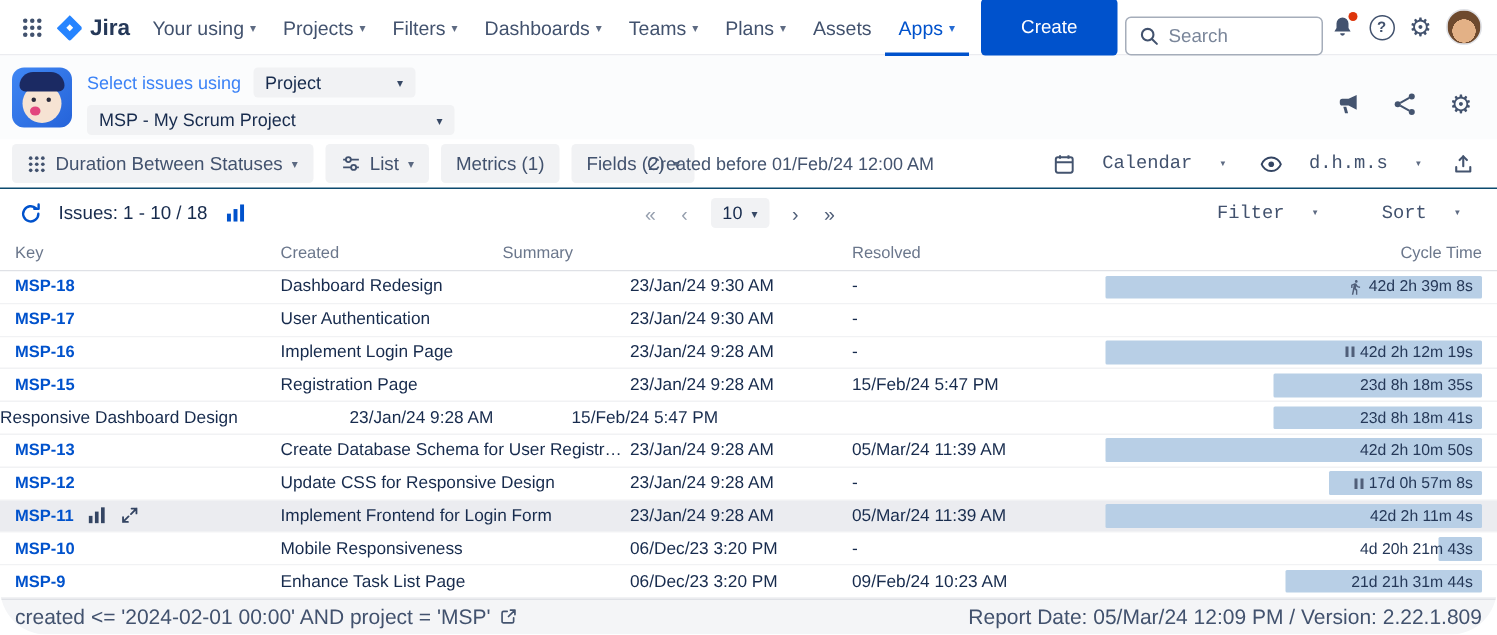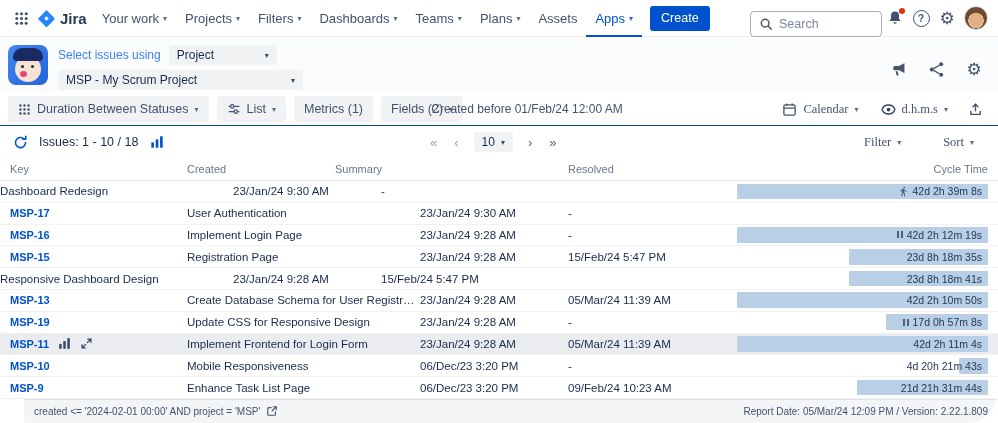--- a/index.html
+++ b/index.html
@@ -8,21 +8,21 @@
 
   
   .topnav { display: flex; align-items: center; height: 37px; padding: 0 10px 0 8px; border-bottom: 1px solid #EBECF0; background: #fff; }
   .icon-btn { display: inline-flex; align-items: center; justify-content: center; width: 26px; height: 26px; border-radius: 3px; cursor: pointer; color: #42526E; background: none; border: none; }
   .logo { display: inline-flex; align-items: center; gap: 5px; margin: 0 6px 0 4px; cursor: pointer; }
   .logo-text { font-size: 15px; font-weight: bold; color: #253858; }
   .primary-nav { display: flex; align-items: center; height: 37px; }
   .nav-item { display: inline-flex; align-items: center; gap: 4px; height: 37px; padding: 0 9px; font-size: 13px; color: #42526E; background: none; border: none; cursor: pointer; font-family: inherit; font-weight: 500; }
   .nav-item.active { color: var(--accent); box-shadow: inset 0 -3px 0 -1px var(--accent); }
   .chev { font-size: 8px; line-height: 1; opacity: .85; margin-top: 2px; }
-  .create-btn { margin-left: 8px; height: 25px; padding: 0 11px; background: var(--accent); color: #fff; font-size: 12.5px; font-weight: 500; border: none; border-radius: 3px; cursor: pointer; font-family: inherit; }
+  .create-btn { margin-left: 8px; height: 38px; padding: 0 27px; background: var(--accent); color: #fff; font-size: 12.5px; font-weight: 500; border: none; border-radius: 3px; cursor: pointer; font-family: inherit; }
   .search { margin-left: auto; display: flex; align-items: center; gap: 6px; width: 132px; height: 26px; border: 1px solid #A5ADBA; border-radius: 4px; padding: 0 8px; background: #fff; margin-top: 12px; }
   .search input { border: none; outline: none; width: 100%; font-size: 12.5px; color: #172B4D; font-family: inherit; background: transparent; }
   .search input::placeholder { color: #7A869A; }
   .bell-wrap { position: relative; }
   .bell-dot { position: absolute; top: 3px; right: 3px; width: 6px; height: 6px; border-radius: 50%; background: #DE350B; }
   .help-circle { width: 17px; height: 17px; border: 1.6px solid #42526E; border-radius: 50%; display: inline-flex; align-items: center; justify-content: center; font-size: 10px; font-weight: bold; color: #42526E; }
   .gear-glyph { font-size: 17px; line-height: 1; color: #42526E; }
   .avatar { width: 24px; height: 24px; border-radius: 50%; margin-left: 4px; cursor: pointer; background: radial-gradient(circle at 50% 62%, #E3B186 0 44%, #6E4A2E 45% 100%); border: 1px solid #DFE1E6; }
 
   
@@ -40,21 +40,21 @@
   .select.small { min-width: 108px; }
   .select.project { min-width: 245px; }
   .header-actions { margin-left: auto; display: flex; align-items: center; gap: 18px; margin-top: 14px; }
   .header-actions .icon-btn { width: 20px; height: 20px; }
 
   
   .toolbar { position: relative; display: flex; align-items: center; height: 33px; padding: 0 10px 0 8px; gap: 8px; background: #fff; border-bottom: 1px solid #0c4a6e; }
   .tbtn { display: inline-flex; align-items: center; gap: 6px; height: 26px; padding: 0 10px; background: #F1F2F4; border: none; border-radius: 3px; font-size: 12.5px; font-weight: 500; color: #42526E; cursor: pointer; font-family: inherit; }
   .toolbar-center { position: absolute; left: 527px; transform: translateX(-50%); font-size: 12px; color: #44546F; white-space: nowrap; }
   .toolbar-right { margin-left: auto; display: flex; align-items: center; gap: 6px; }
-  .ghost-btn { display: inline-flex; align-items: center; gap: 6px; height: 26px; padding: 0 8px; background: none; border: none; border-radius: 3px; font-size: 12.5px; font-weight: 500; color: #42526E; cursor: pointer; font-family: Liberation Serif, serif; }
+  .ghost-btn { display: inline-flex; align-items: center; gap: 18px; height: 26px; padding: 0 8px; background: none; border: none; border-radius: 3px; font-size: 12.5px; font-weight: 500; color: #42526E; cursor: pointer; font-family: Liberation Mono, monospace; }
 
   
   .issues-bar { position: relative; display: flex; align-items: center; height: 32px; padding: 0 12px 0 10px; gap: 9px; background: #fff; }
   .issues-label { font-size: 12.5px; color: #172B4D; }
   .pagination { position: absolute; left: 428px; display: flex; align-items: center; gap: 13px; font-size: 13px; color: #505F79; }
   .pg { background: none; border: none; cursor: pointer; font-size: 13px; color: #505F79; font-family: inherit; padding: 2px; }
   .pg.dim { color: #97A0AF; }
   .pagesize { display: inline-flex; align-items: center; gap: 6px; background: #F1F2F4; border: none; border-radius: 3px; padding: 3px 8px; font-size: 12px; color: #172B4D; cursor: pointer; font-family: inherit; }
 
   
@@ -71,21 +71,21 @@
   .key-link { color: var(--accent); font-weight: bold; font-size: 11px; text-decoration: none; cursor: pointer; }
   .key-icons { display: inline-flex; align-items: center; gap: 9px; }
   .kicon { display: inline-flex; cursor: pointer; }
   .bar-area { position: absolute; right: 10px; top: 2.5px; bottom: 2.5px; width: 251px; }
   .bar { position: absolute; right: 0; top: 0; bottom: 0; background: var(--bar); border-radius: 1px; }
   .cycle-text { position: absolute; right: 16px; top: 50%; transform: translateY(-50%); display: inline-flex; align-items: center; gap: 4px; font-size: 10.5px; color: #253858; }
   .pausei { display: inline-flex; gap: 2px; }
   .pausei i { display: block; width: 2px; height: 7px; background: #505F79; }
 
   
-  .footerbar { display: flex; align-items: center; justify-content: space-between; height: 24px; padding: 0 10px; background: #F4F5F7; border-top: 1px solid #DFE1E6; font-size: 10px; color: #42526E; margin-left: 24px; }
+  .footerbar { display: flex; align-items: center; justify-content: space-between; height: 24px; padding: 0 10px; background: #F4F5F7; border-top: 1px solid #DFE1E6; font-size: 14px; color: #42526E; }
   .footer-left { display: inline-flex; align-items: center; gap: 6px; }
   svg { display: block; }
 </style>
 </head>
 <body>
 
 <div class="page">
 
   <header class="topnav">
     <button class="icon-btn">
@@ -104,21 +104,21 @@
     <div class="logo">
       <span>
         <svg width="17" height="17" viewBox="0 0 32 32">
             <path fill="#2684FF" d="M30.9 15.1L17.7 1.9 16 .2 6 10.2.2 16c-.3.3-.3.8 0 1.1l9.9 9.9L16 32.9l10-10 .2-.2 4.7-4.7c.3-.3.3-.8 0-1.1zM16 20.3L11.7 16 16 11.7 20.3 16z"></path>
           </svg>
       </span>
       <span class="logo-text">Jira</span>
     </div>
     <nav class="primary-nav">
         <button class="nav-item">
-    <span>Your work</span>
+    <span>Your using</span>
     <span class="chev">▾</span>
   </button>
         <button class="nav-item">
     <span>Projects</span>
     <span class="chev">▾</span>
   </button>
         <button class="nav-item">
     <span>Filters</span>
     <span class="chev">▾</span>
   </button>
@@ -320,20 +320,24 @@
   <section>
     <div class="thead">
       <div class="cell c-key">Key</div>
       <div class="cell c-created">Created</div>
       <div class="cell c-summary">Summary</div>
       <div class="cell c-resolved">Resolved</div>
       <div class="cell c-cycle">Cycle Time</div>
     </div>
     <div>
         <div class="trow">
+    <div class="cell c-key">
+      <a class="key-link">MSP-18</a>
+
+    </div>
     <div class="cell c-summary">Dashboard Redesign</div>
     <div class="cell c-created">23/Jan/24 9:30 AM</div>
     <div class="cell c-resolved">-</div>
     <div class="cell c-cycle">
       <span class="bar-area">
               <span class="bar" style="width: 100%;"></span>
             </span>
       <span class="cycle-text">
         <span>
           <svg width="11" height="11" viewBox="0 0 24 24" fill="#505F79">
@@ -421,21 +425,21 @@
               <span class="bar" style="width: 99.9%;"></span>
             </span>
       <span class="cycle-text">
 
         <span>42d 2h 10m 50s</span>
       </span>
     </div>
   </div>
         <div class="trow">
     <div class="cell c-key">
-      <a class="key-link">MSP-19</a>
+      <a class="key-link">MSP-12</a>
 
     </div>
     <div class="cell c-summary">Update CSS for Responsive Design</div>
     <div class="cell c-created">23/Jan/24 9:28 AM</div>
     <div class="cell c-resolved">-</div>
     <div class="cell c-cycle">
       <span class="bar-area">
               <span class="bar" style="width: 40.5%;"></span>
             </span>
       <span class="cycle-text">

